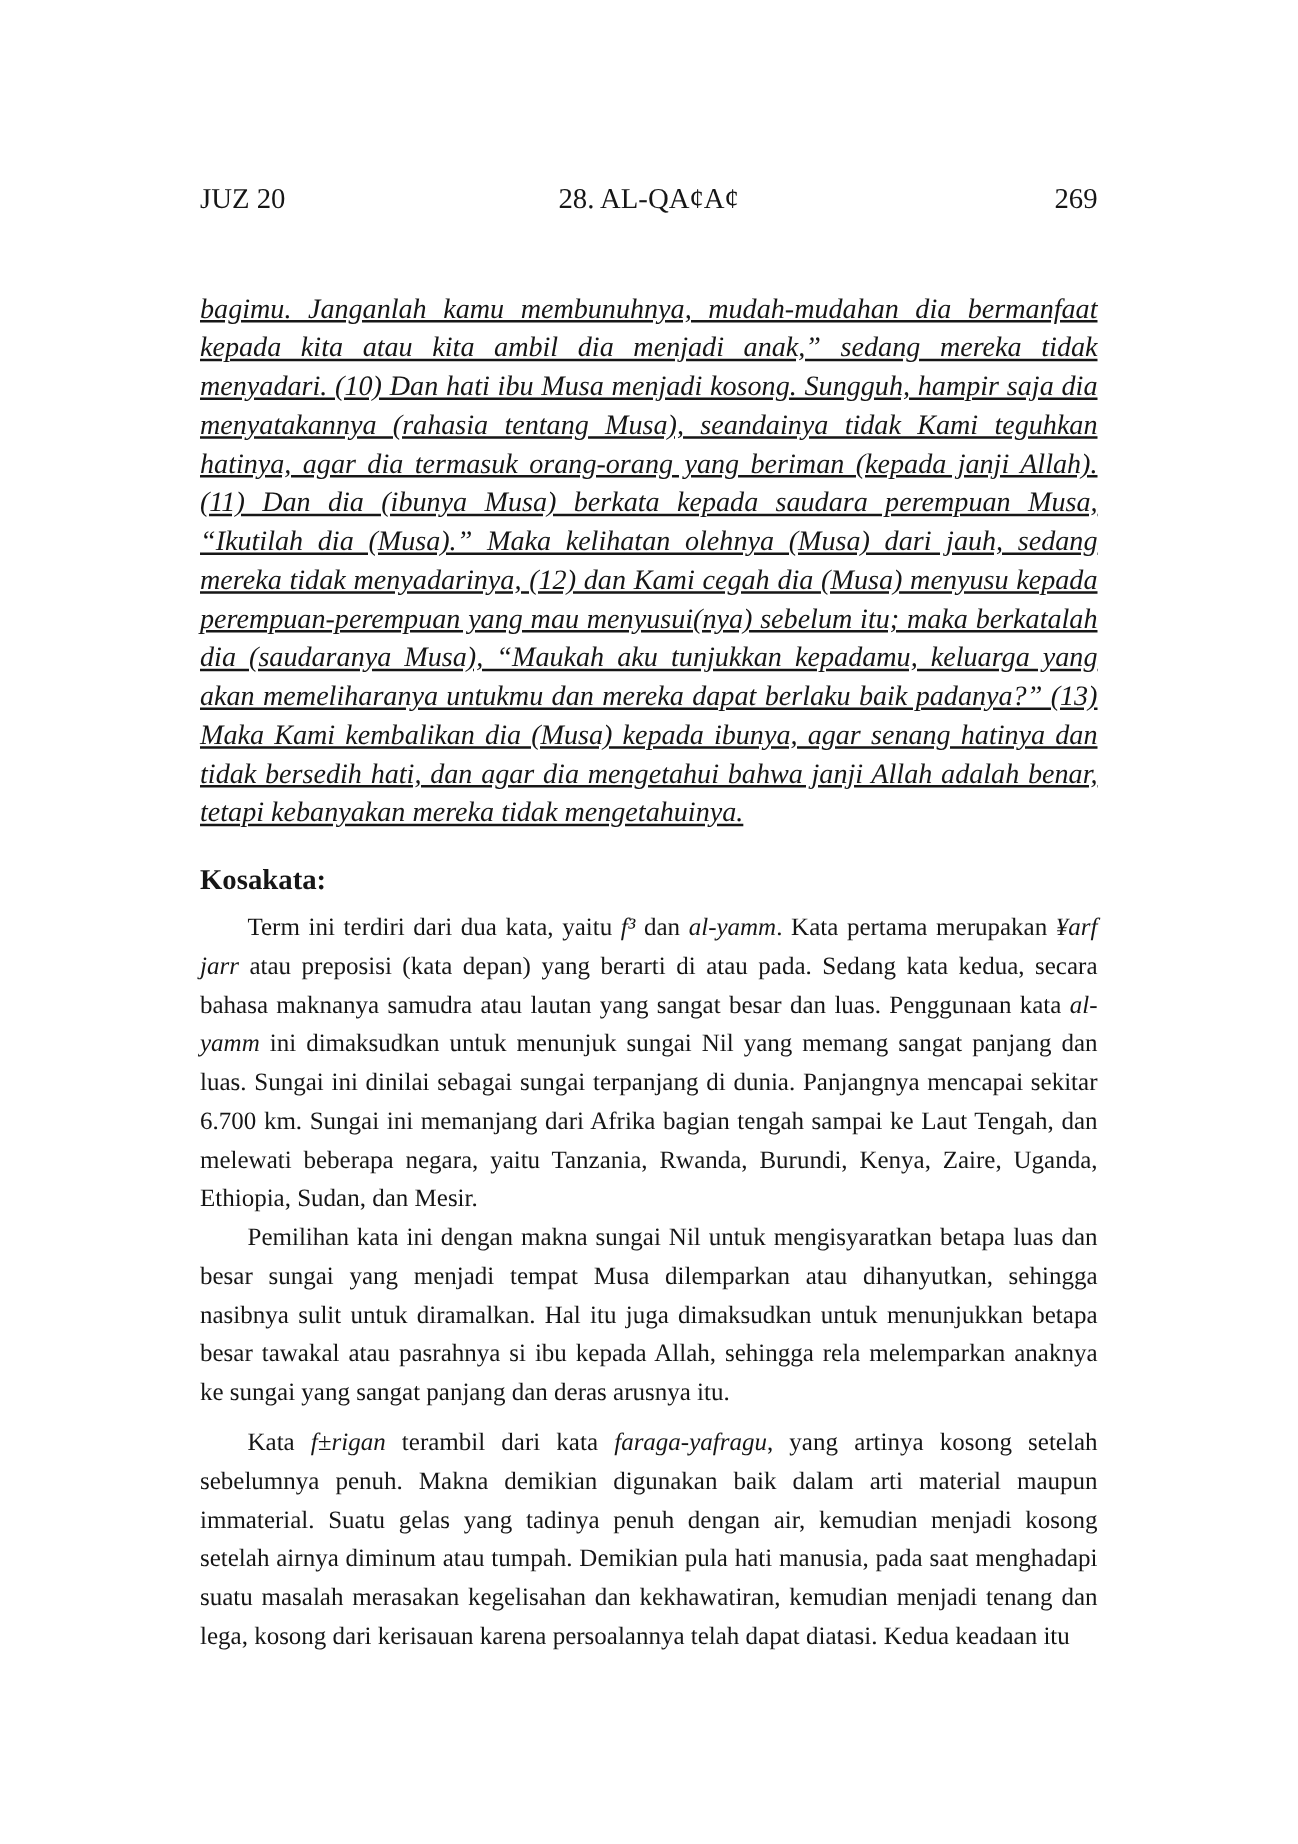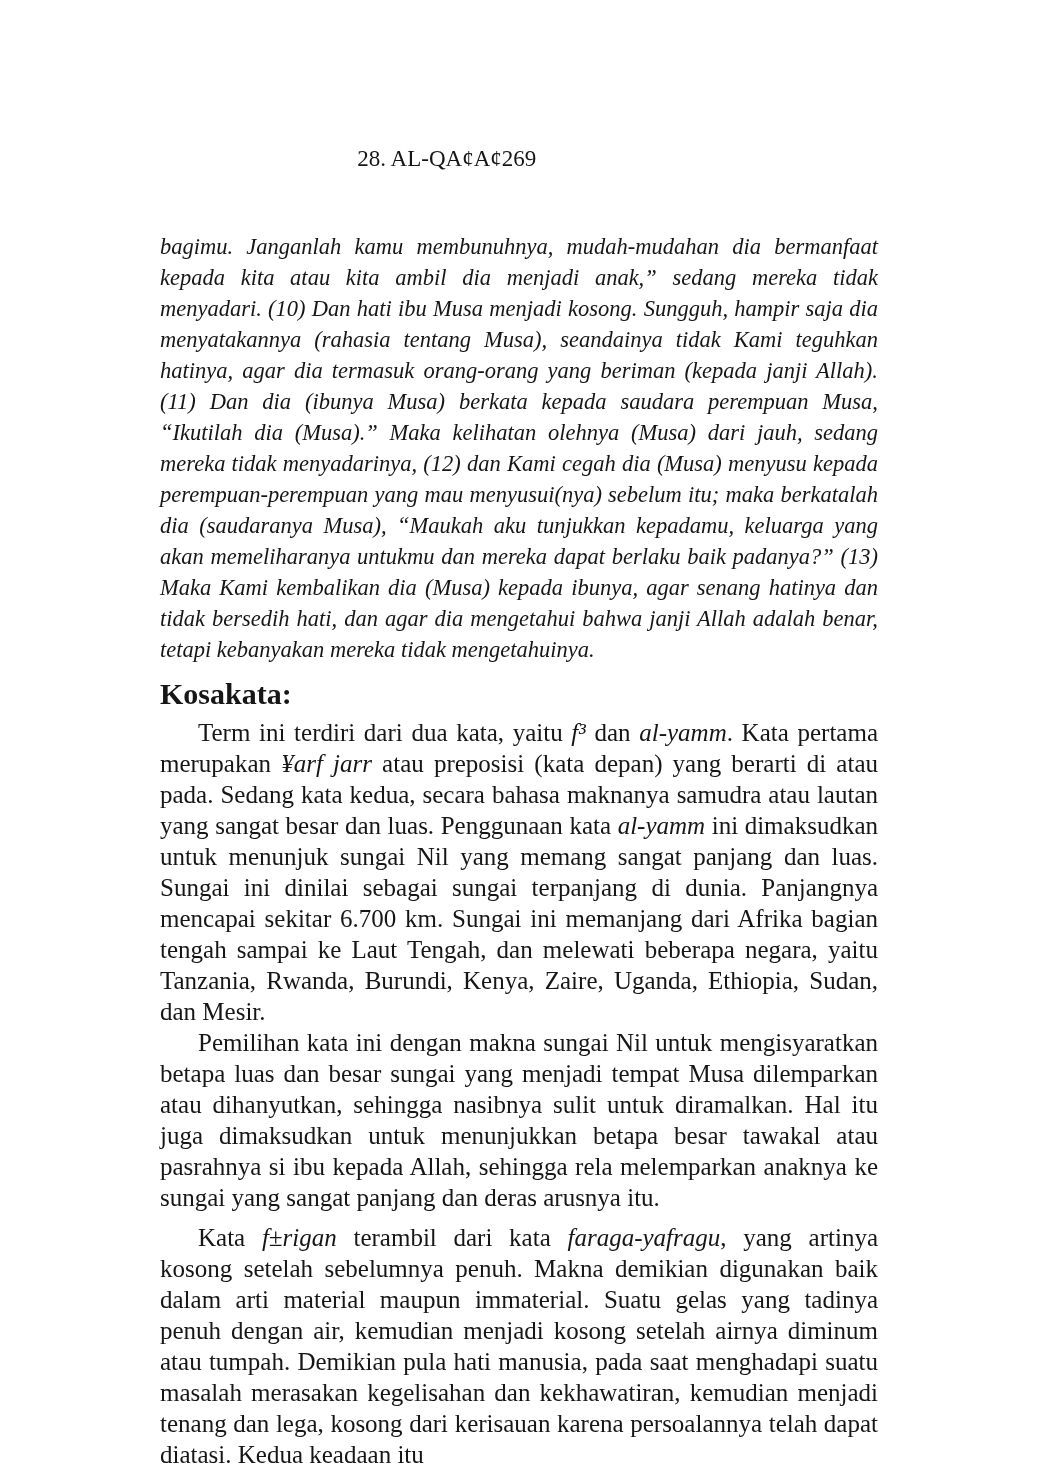--- a/index.html
+++ b/index.html
@@ -27,25 +27,26 @@
   .page-header .hdr-left  { text-align: left; }
   .page-header .hdr-center{ text-align: right; }
   .page-header .hdr-right { text-align: right; }
 
   .translation {
     margin-top: 59px;
     font-style: italic;
     font-size: 22.5px;
     line-height: 31px;
     text-align: justify;
+    text-decoration: underline;
   }
 
   .kosakata-heading {
-    margin-top: 15px;
-    font-size: 30px;
+    margin-top: 25px;
+    font-size: 23px;
     font-weight: bold;
     line-height: 28px;
   }
 
   .entry-heading {
     margin-top: 23px;
     font-size: 23px;
     line-height: 34px;
     white-space: nowrap;
   }
@@ -53,33 +54,34 @@
   .entry-heading .arabic {
     font-family: "DejaVu Sans", sans-serif;
     font-size: 24px;
     direction: rtl;
     unicode-bidi: isolate;
     margin: 0 18px 0 10px;
     display: inline-block;
     vertical-align: -2px;
   }
   .body-para {
-    font-size: 25px;
+    font-size: 20px;
     line-height: 31px;
     text-align: justify;
     text-indent: 38px;
   }
   .entry .body-para:first-of-type { margin-top: 9px; }
 </style>
 </head>
 <body>
 
 <div class="page">
 
   <header class="page-header">
+    <span class="hdr-left">JUZ 20</span>
     <span class="hdr-center">28. AL-QA¢A¢</span>
     <span class="hdr-right">269</span>
   </header>
 
   <main>
 
     <p class="translation">bagimu. Janganlah kamu membunuhnya, mudah-mudahan dia bermanfaat kepada kita atau kita ambil dia menjadi anak,” sedang mereka tidak menyadari. (10) Dan hati ibu Musa menjadi kosong. Sungguh, hampir saja dia menyatakannya (rahasia tentang Musa), seandainya tidak Kami teguhkan hatinya, agar dia termasuk orang-orang yang beriman (kepada janji Allah). (11) Dan dia (ibunya Musa) berkata kepada saudara perempuan Musa, “Ikutilah dia (Musa).” Maka kelihatan olehnya (Musa) dari jauh, sedang mereka tidak menyadarinya, (12) dan Kami cegah dia (Musa) menyusu kepada perempuan-perempuan yang mau menyusui(nya) sebelum itu; maka berkatalah dia (saudaranya Musa), “Maukah aku tunjukkan kepadamu, keluarga yang akan memeliharanya untukmu dan mereka dapat berlaku baik padanya?” (13) Maka Kami kembalikan dia (Musa) kepada ibunya, agar senang hatinya dan tidak bersedih hati, dan agar dia mengetahui bahwa janji Allah adalah benar, tetapi kebanyakan mereka tidak mengetahuinya.</p>
 
     <h2 class="kosakata-heading">Kosakata:</h2>
 

